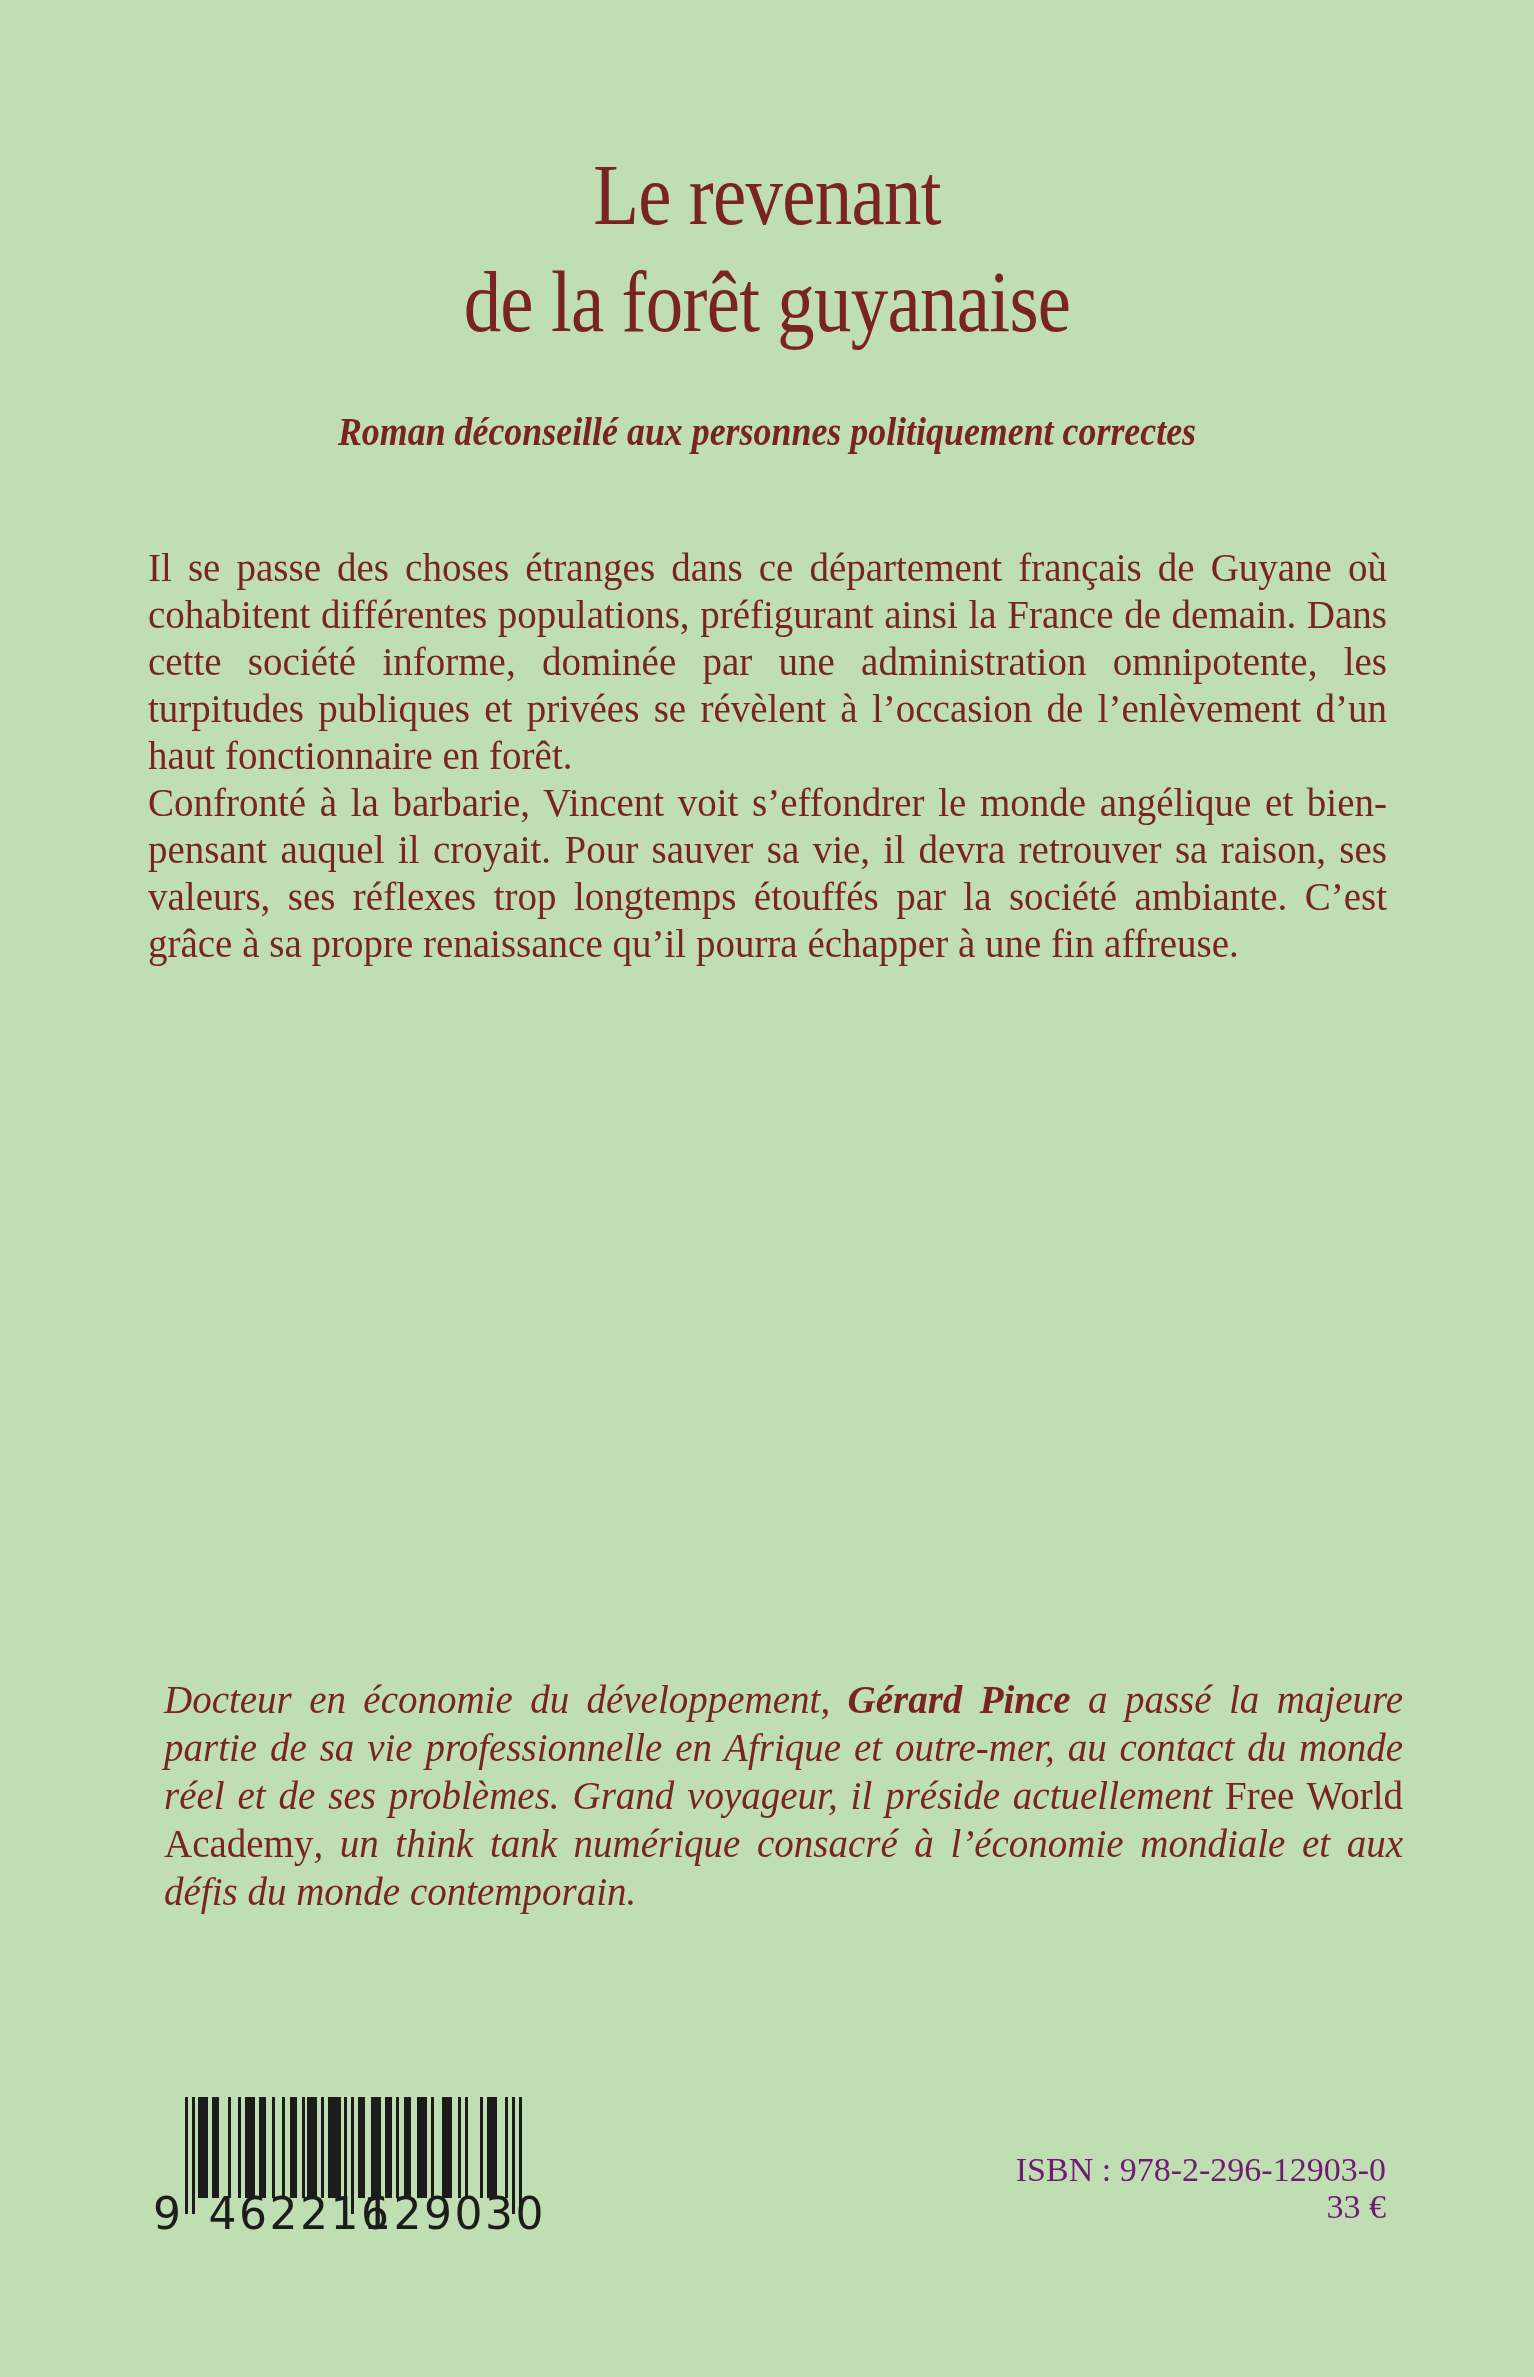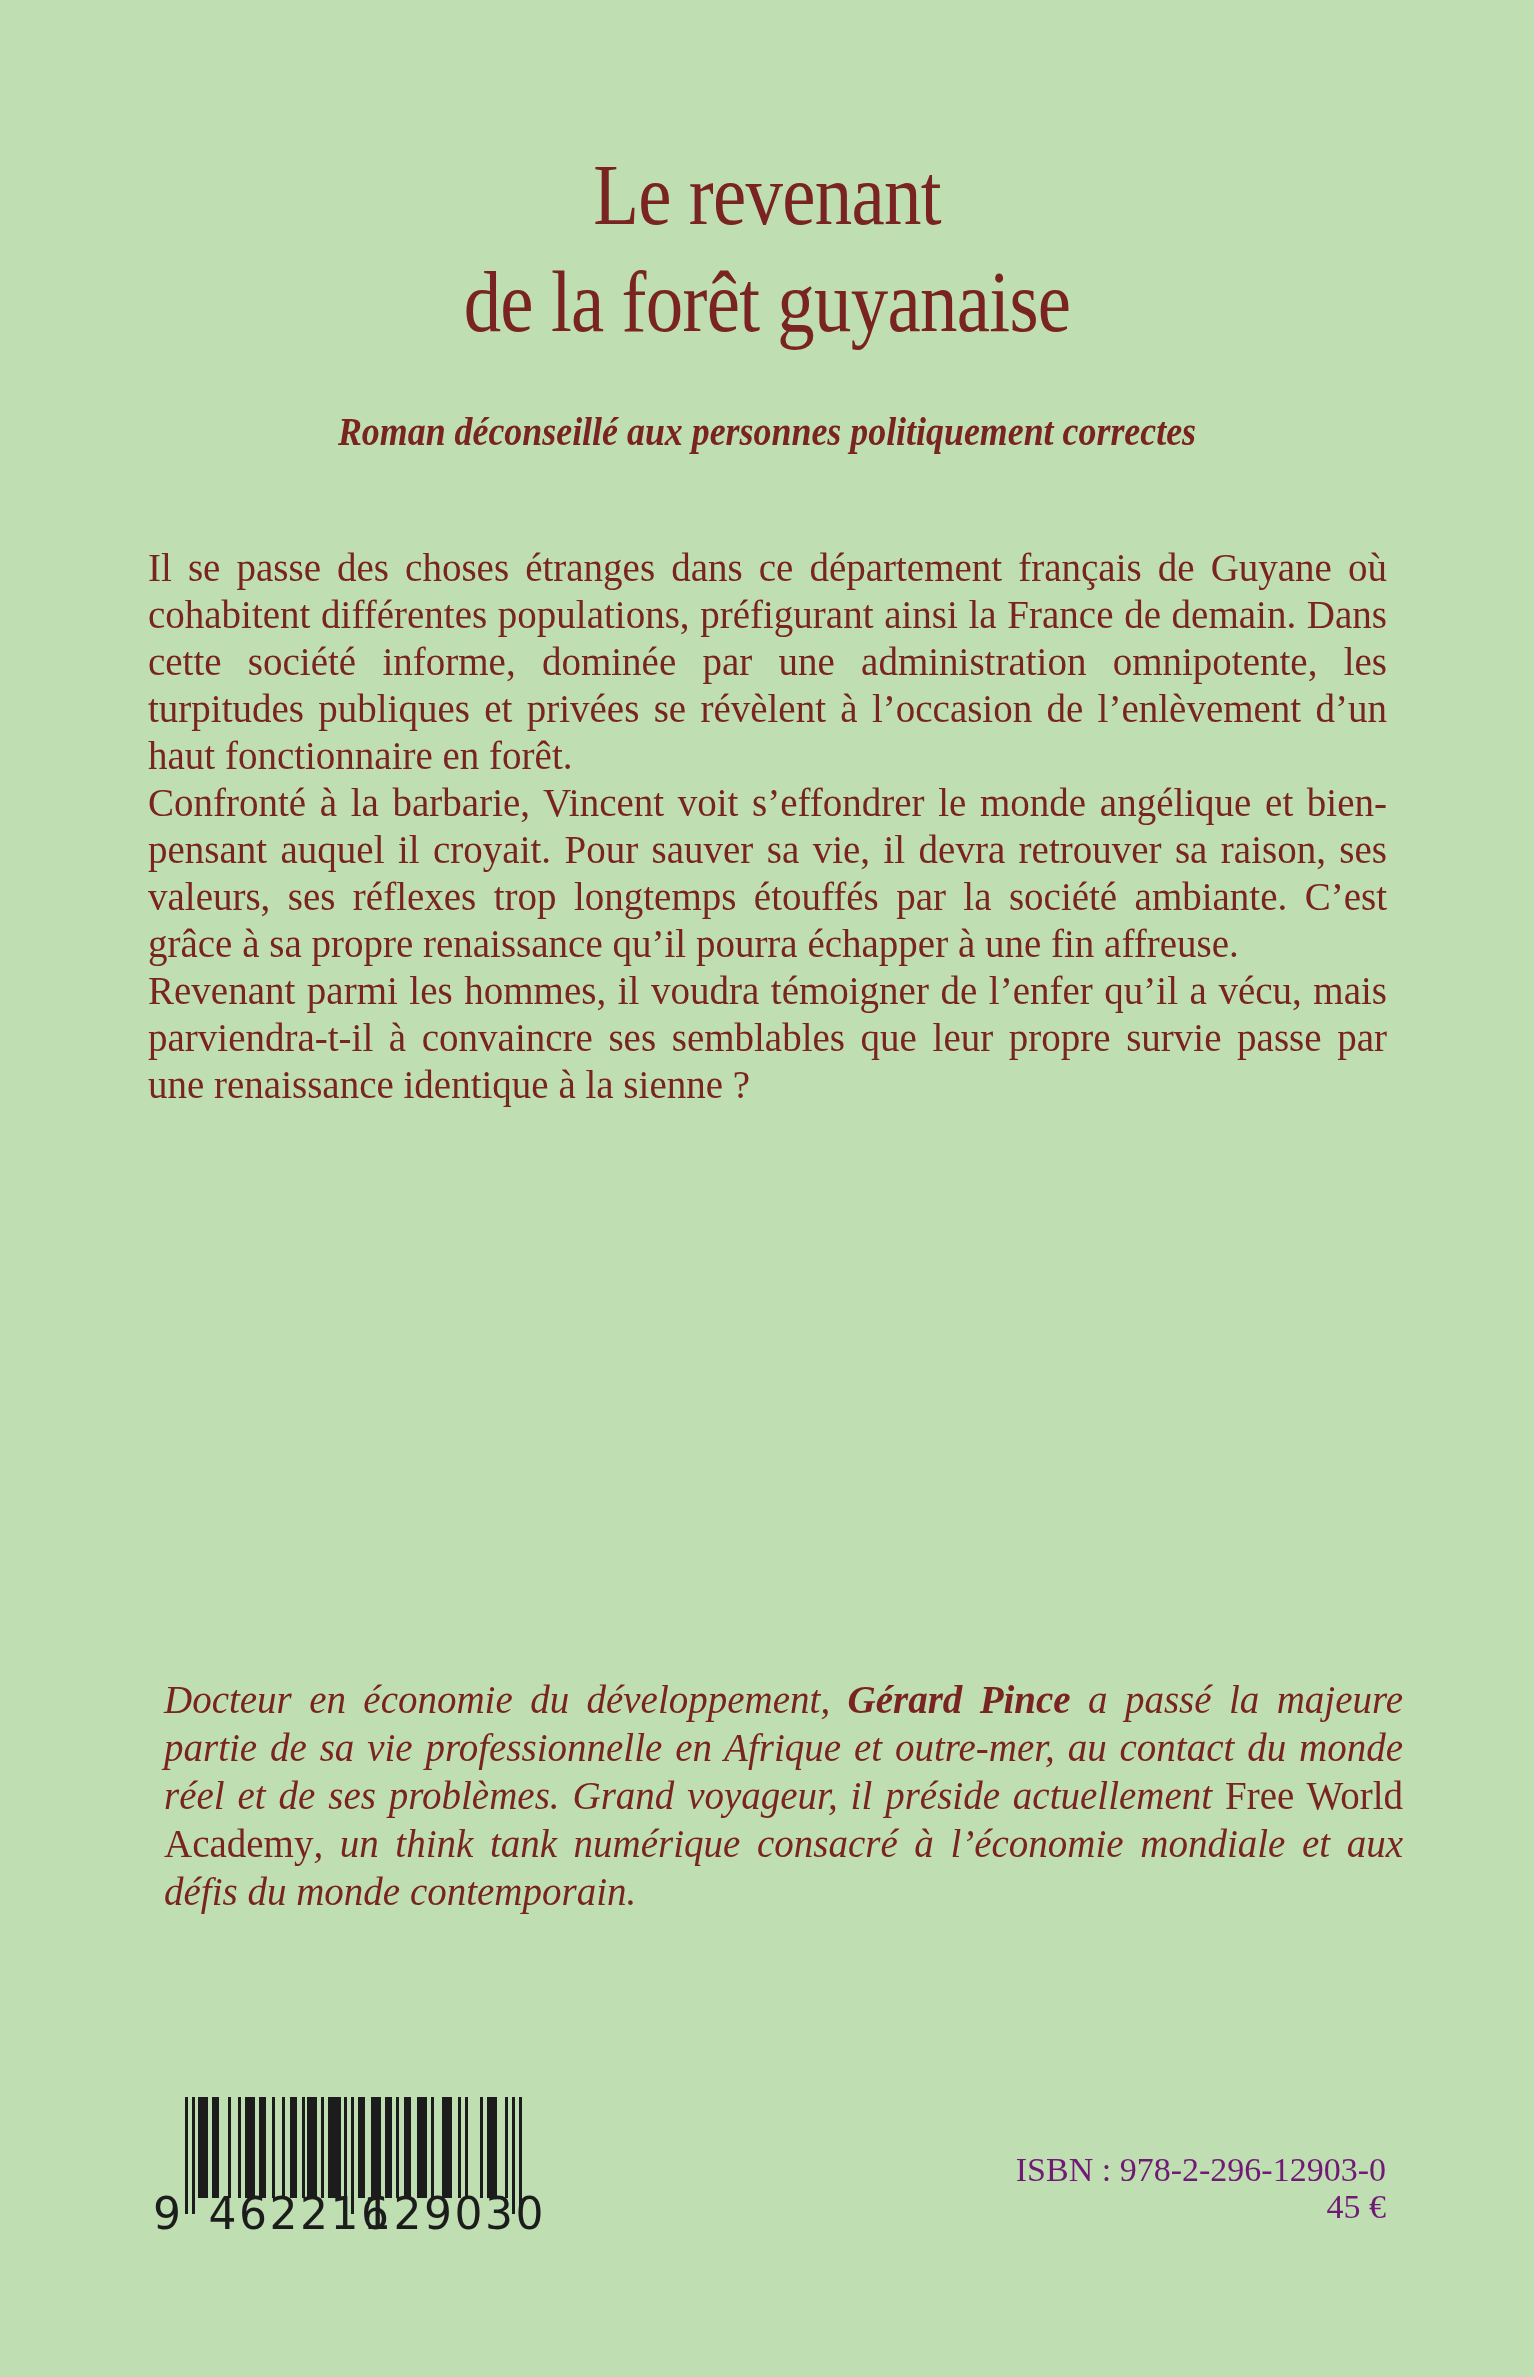--- a/index.html
+++ b/index.html
@@ -66,21 +66,20 @@
 <div class="title">
   <div>Le revenant</div>
   <div>de la forêt guyanaise</div>
 </div>
 
 <div class="subtitle">Roman déconseillé aux personnes politiquement correctes</div>
 
 <div class="blurb">
   <p>Il se passe des choses étranges dans ce département français de Guyane où cohabitent différentes populations, préfigurant ainsi la France de demain. Dans cette société informe, dominée par une administration omnipotente, les turpitudes publiques et privées se révèlent à l’occasion de l’enlèvement d’un haut fonctionnaire en forêt.</p>
   <p>Confronté à la barbarie, Vincent voit s’effondrer le monde angélique et bien-pensant auquel il croyait. Pour sauver sa vie, il devra retrouver sa raison, ses valeurs, ses réflexes trop longtemps étouffés par la société ambiante. C’est grâce à sa propre renaissance qu’il pourra échapper à une fin affreuse.</p>
-  <p>Revenant parmi les hommes, il voudra témoigner de l’enfer qu’il a vécu, mais parviendra-t-il à convaincre ses semblables que leur propre survie passe par une renaissance identique à la sienne ?</p>
 </div>
 
 <div class="bio"><span>Docteur en économie du développement, </span><span class="name">Gérard Pince</span><span> a passé la majeure partie de sa vie professionnelle en Afrique et outre-mer, au contact du monde réel et de ses problèmes. Grand voyageur, il préside actuellement </span><span class="org">Free World Academy</span><span>, un think tank numérique consacré à l’économie mondiale et aux défis du monde contemporain.</span></div>
 
 <div class="barcode">
   <div class="bars">
     <span class="guard" style="left:0;width:3.4px"></span>
     <span class="guard" style="left:6.7px;width:3.4px"></span>
     <span style="left:13.4px;width:10px"></span>
     <span style="left:27px;width:6.7px"></span>
@@ -115,15 +114,15 @@
   </div>
   <div class="digits">
     <span class="d0">9</span>
     <span class="d1">462216</span>
     <span class="d2">129030</span>
   </div>
 </div>
 
 <div class="isbn">
   <div>ISBN : 978-2-296-12903-0</div>
-  <div>45 €</div>
+  <div>33 €</div>
 </div>
 
 
 </body></html>

